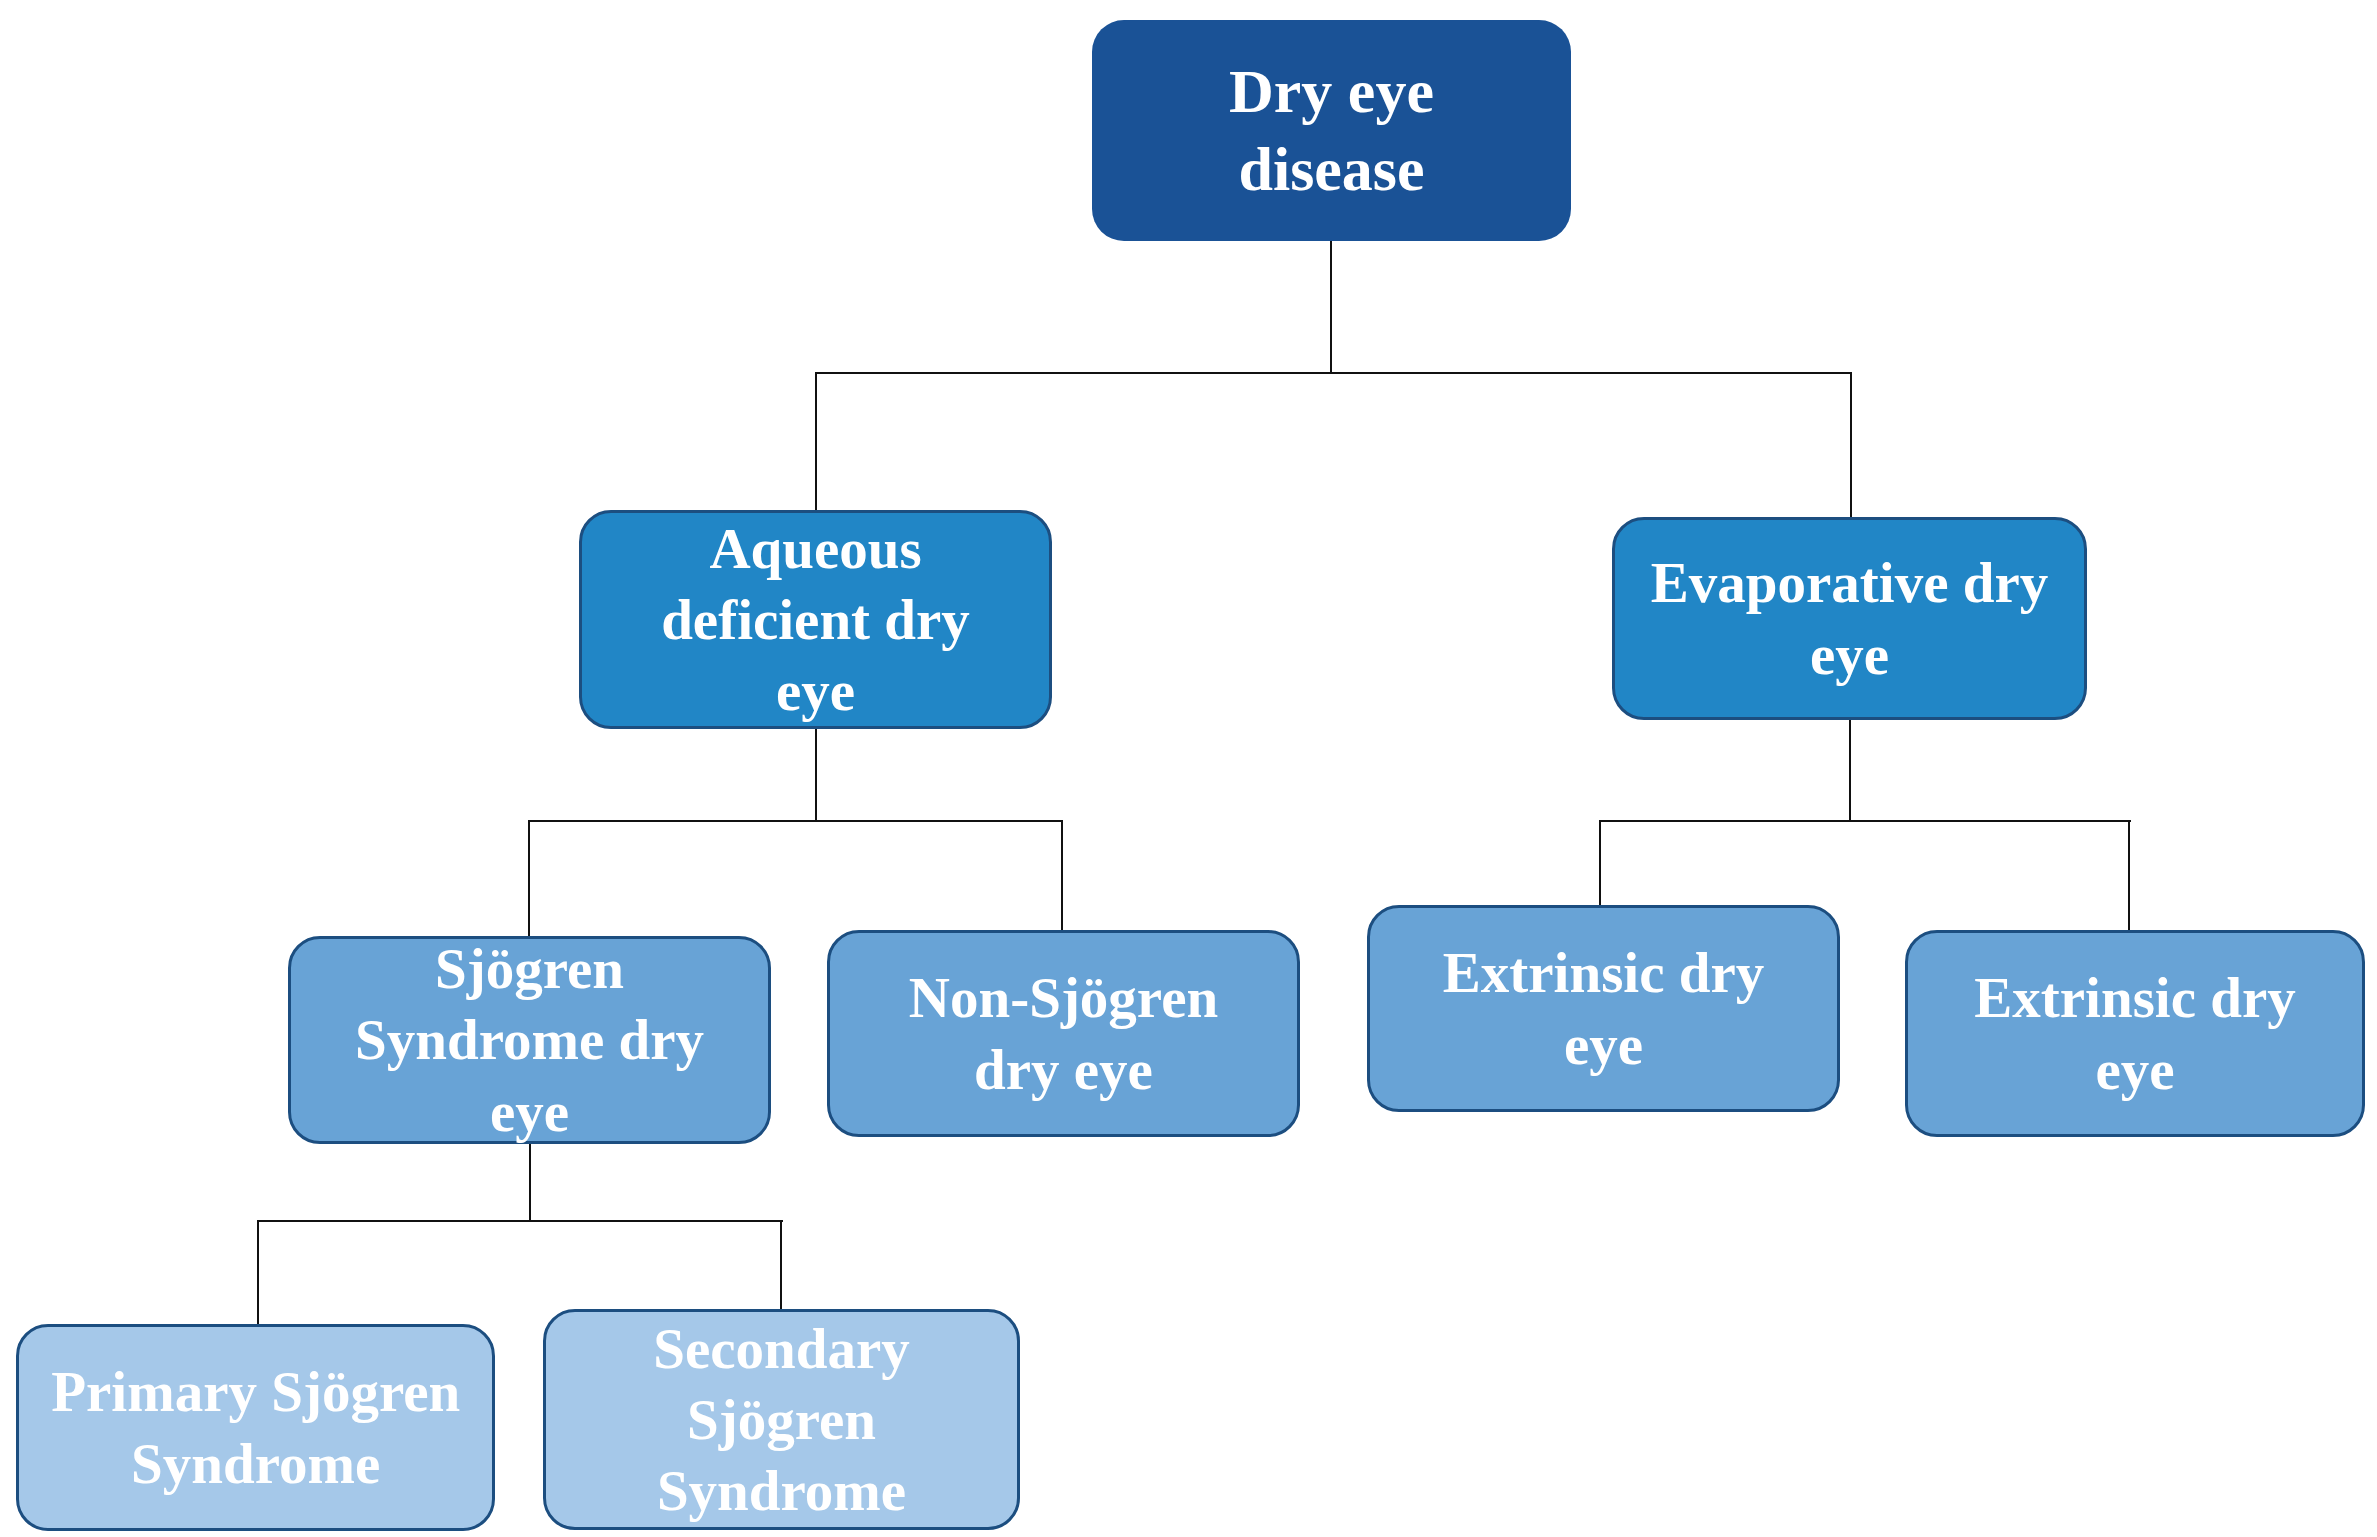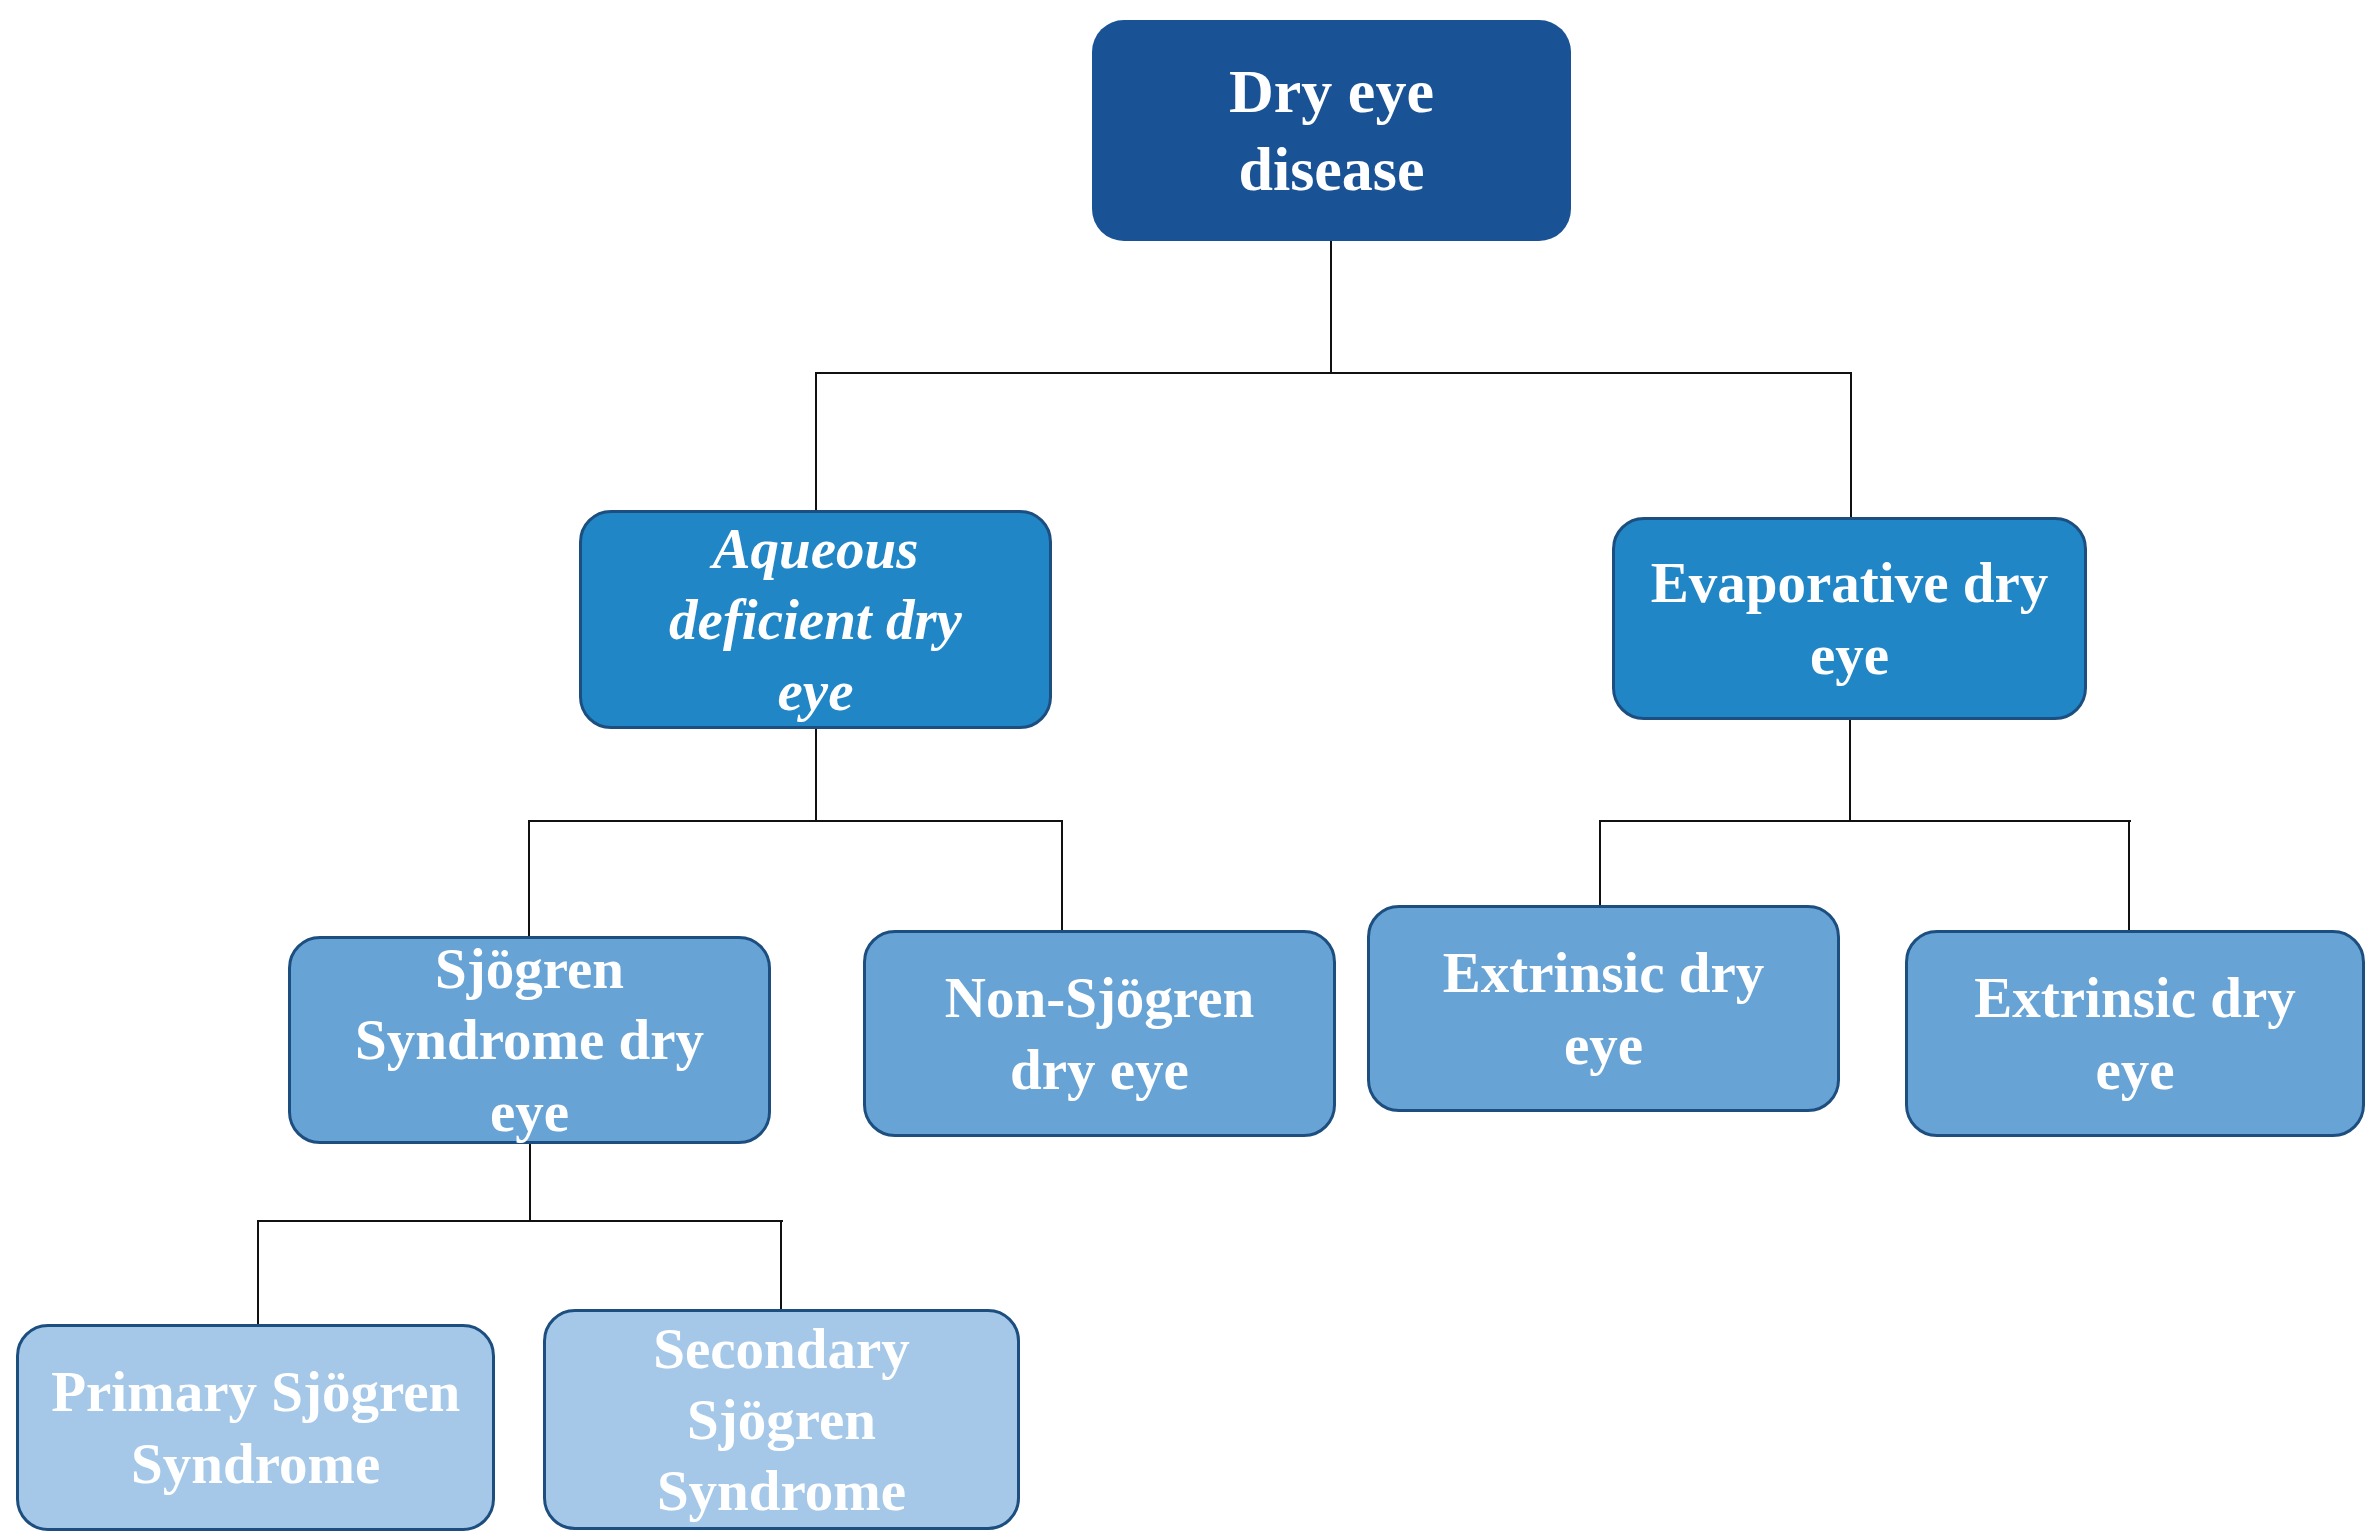--- a/index.html
+++ b/index.html
@@ -49,24 +49,24 @@
     border: 3.2px solid var(--box-border, #1C4E80);
     font-size: 57px;
   }
   .connector {
     position: absolute;
     background: var(--connector, #111111);
   }
 
   
   .n-root        { left: 1092px; top: 20.3px;   width: 479px; height: 221px; }
-  .n-aqueous     { left: 579px;  top: 510px;  width: 473px; height: 219px; font-style: italic; }
+  .n-aqueous     { left: 579px;  top: 510px;  width: 473px; height: 219px; }
   .n-evaporative { left: 1612px; top: 517px;  width: 475px; height: 203px; }
   .n-sjogren     { left: 288px;  top: 936px; width: 483px; height: 208px; }
-  .n-nonsjogren  { left: 827px; top: 930px; width: 473px; height: 207px; margin-left: 36px; }
+  .n-nonsjogren  { left: 827px; top: 930px; width: 473px; height: 207px; }
   .n-extrinsic   { left: 1367px; top: 905px; width: 473px; height: 207px; }
   .n-intrinsic   { left: 1905px; top: 930px; width: 460px; height: 207px; }
   .n-primary     { left: 16.2px;   top: 1324px; width: 479px; height: 207px; text-align: center; }
   .n-secondary   { left: 543px;  top: 1309px; width: 477px; height: 221px; }
 
   
   .c-root-down       { left: 1330px; top: 241px;  width: 2.4px;    height: 132px; }
   .c-bar1            { left: 816px; top: 372px;  width: 1036px; height: 2.4px;  }
   .c-aqueous-drop    { left: 815px; top: 372px;  width: 2.4px;    height: 140px; }
   .c-evap-drop       { left: 1850px; top: 372px;  width: 2.4px;    height: 147px; }

